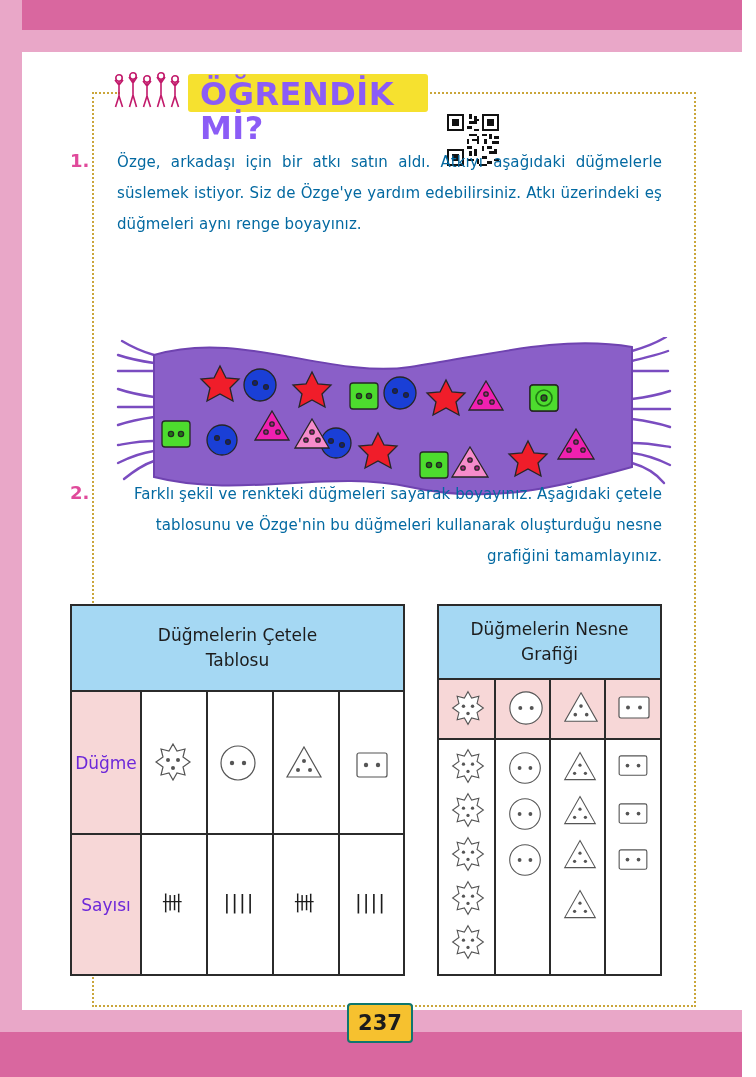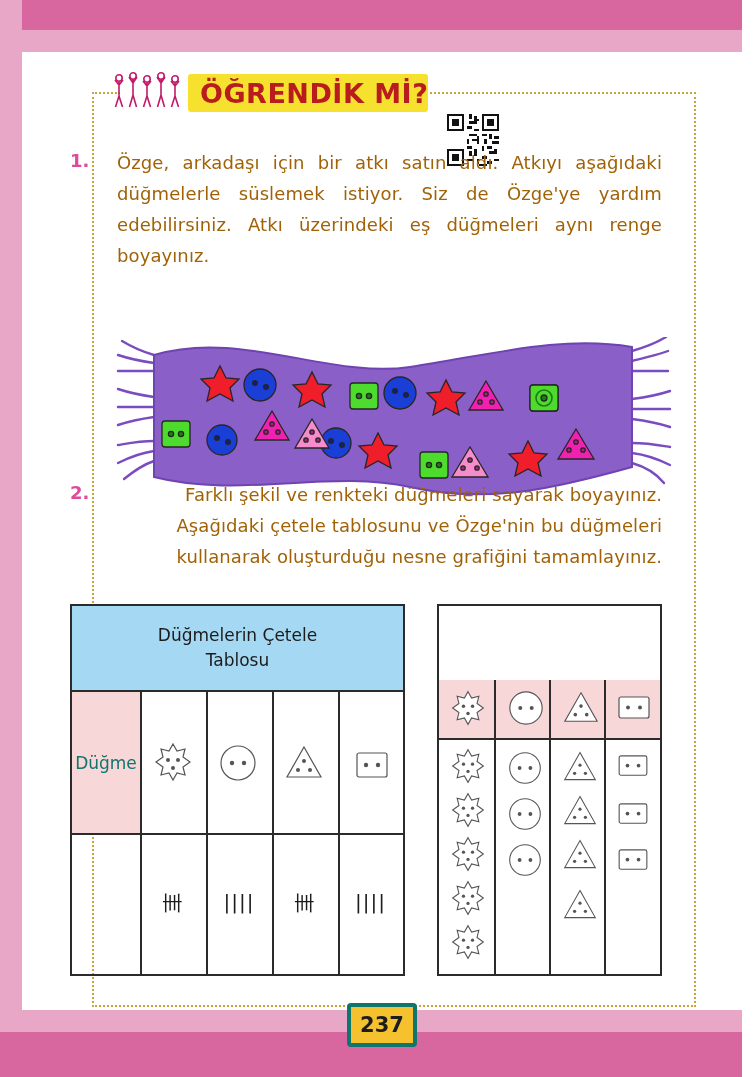--- a/index.html
+++ b/index.html
@@ -30,66 +30,66 @@
 
   
   .hdr{position:absolute;left:90px;top:22px;width:330px;height:40px;}
   .hdr-band{
     position:absolute;left:76px;top:0;width:240px;height:38px;background:#f6e12f;
     border-radius:3px;
   }
   .hdr-title{
     position:absolute;left:88px;top:3px;width:230px;height:34px;
     font-family:"DejaVu Sans", sans-serif;
-    font-size:27px;font-weight:bold;color:#b91c1c;letter-spacing:.5px;
+    font-size:32px;font-weight:bold;color:#8b5cf6;letter-spacing:.5px;
     line-height:34px;
   }
   .people{position:absolute;left:0px;top:-4px;width:76px;height:42px;}
 
   .qr{position:absolute;left:425px;top:62px;width:52px;height:52px;}
   .qr-note{
     position:absolute;left:485px;top:68px;width:160px;
     font-size:9.5px;color:#3a3a3a;line-height:13px;
   }
 
   
   .qnum{
     position:absolute;font-size:18px;font-weight:bold;color:#e04a9b;
   }
   .qtext{
-    position:absolute;font-size:18px;color:#a16207;line-height:31px;
+    position:absolute;font-size:15px;color:#0369a1;line-height:31px;
     letter-spacing:.1px;
   }
 
   
   .scarf{position:absolute;left:88px;top:285px;width:566px;height:165px;}
 
   
   .tbl{position:absolute;border:2px solid #2b2b2b;box-sizing:border-box;}
   .tbl-head{
     background:#a5d8f3;color:#1c1c1c;font-size:17px;text-align:left;
     display:flex;align-items:center;justify-content:center;
     box-sizing:border-box;border-bottom:2px solid #2b2b2b;
     line-height:25px;padding:4px 6px;
   }
   .cell-label{
     background:#f7d7d7;display:flex;align-items:center;justify-content:center;
-    font-size:17px;color:#0f766e;box-sizing:border-box;
+    font-size:17px;color:#6d28d9;box-sizing:border-box;
   }
   .vline{position:absolute;width:0;border-left:2px solid #2b2b2b;}
   .hline{position:absolute;height:0;border-top:2px solid #2b2b2b;}
   .tally{
     position:absolute;font-size:20px;color:#1c1c1c;text-align:center;
     font-family:"DejaVu Sans", sans-serif;letter-spacing:1px;
   }
 
   
   .pagenum{
     position:absolute;left:347px;top:1003px;width:62px;height:36px;
-    background:#f6c12f;border:4px solid #0f766e;border-radius:4px;
+    background:#f6c12f;border:2px solid #0f766e;border-radius:4px;
     color:#1c1c1c;font-size:21px;font-weight:bold;
     display:flex;align-items:center;justify-content:center;
   }
 </style>
 </head>
 <body>
 
 <div class="band-top"></div>
 <div class="band-top2"></div>
 <div class="band-left"></div>
@@ -283,20 +283,21 @@
   <div class="qnum" style="left:48px;top:430px;">2.</div>
   <div class="qtext" style="left:95px;top:427px;width:545px;text-align:right;">Farklı şekil ve renkteki düğmeleri sayarak boyayınız. Aşağıdaki çetele tablosunu ve Özge'nin bu düğmeleri kullanarak oluşturduğu nesne grafiğini tamamlayınız.</div>
 
   <div class="tbl" style="left:48px;top:552px;width:335px;height:372px;">
     <div class="tbl-head" style="height:86px;flex-direction:column;">
       <div>Düğmelerin Çetele</div>
       <div>Tablosu</div>
     </div>
 
     <div class="cell-label" style="position:absolute;left:0;top:86px;width:68px;height:141px;">Düğme</div>
+    <div class="cell-label" style="position:absolute;left:0;top:229px;width:68px;height:139px;">Sayısı</div>
 
     <div class="hline" style="left:0;top:227px;width:331px;"></div>
     <div class="vline" style="left:68px;top:86px;height:282px;"></div>
     <div class="vline" style="left:134px;top:86px;height:282px;"></div>
     <div class="vline" style="left:200px;top:86px;height:282px;"></div>
     <div class="vline" style="left:266px;top:86px;height:282px;"></div>
 
     <svg style="position:absolute;left:80px;top:135px;" width="42" height="42" viewBox="0 0 42 42">
       <path d="M21 3 l4 7 8-2 -2 8 7 5 -7 5 2 8 -8-2 -4 7 -4-7 -8 2 2-8 -7-5 7-5 -2-8 8 2z" fill="#fff" stroke="#555" stroke-width="1.2"></path>
       <circle cx="16" cy="19" r="2" fill="#555"></circle>
@@ -320,20 +321,24 @@
         <circle cx="24" cy="14" r="2.2" fill="#555"></circle>
     </svg>
 
     <div class="tally" style="left:68px;top:284px;width:66px;">卌</div>
     <div class="tally" style="left:134px;top:284px;width:66px;">||||</div>
     <div class="tally" style="left:200px;top:284px;width:66px;">卌</div>
     <div class="tally" style="left:266px;top:284px;width:65px;">||||</div>
   </div>
 
   <div class="tbl" style="left:415px;top:552px;width:225px;height:372px;">
+    <div class="tbl-head" style="height:74px;flex-direction:column;">
+      <div>Düğmelerin Nesne</div>
+      <div>Grafiği</div>
+    </div>
 
     <div style="position:absolute;left:0;top:74px;width:221px;height:60px;background:#f7d7d7;"></div>
     <div class="hline" style="left:0;top:132px;width:221px;"></div>
     <div class="vline" style="left:55px;top:74px;height:294px;"></div>
     <div class="vline" style="left:110px;top:74px;height:294px;"></div>
     <div class="vline" style="left:165px;top:74px;height:294px;"></div>
 
     <svg style="position:absolute;left:10px;top:80px;" width="38" height="44" viewBox="0 0 42 44">
       <path d="M21 4 l4 7 8-2 -2 8 7 5 -7 5 2 8 -8-2 -4 7 -4-7 -8 2 2-8 -7-5 7-5 -2-8 8 2z" fill="#fff" stroke="#555" stroke-width="1.2"></path>
       <circle cx="16" cy="20" r="1.9" fill="#555"></circle>

